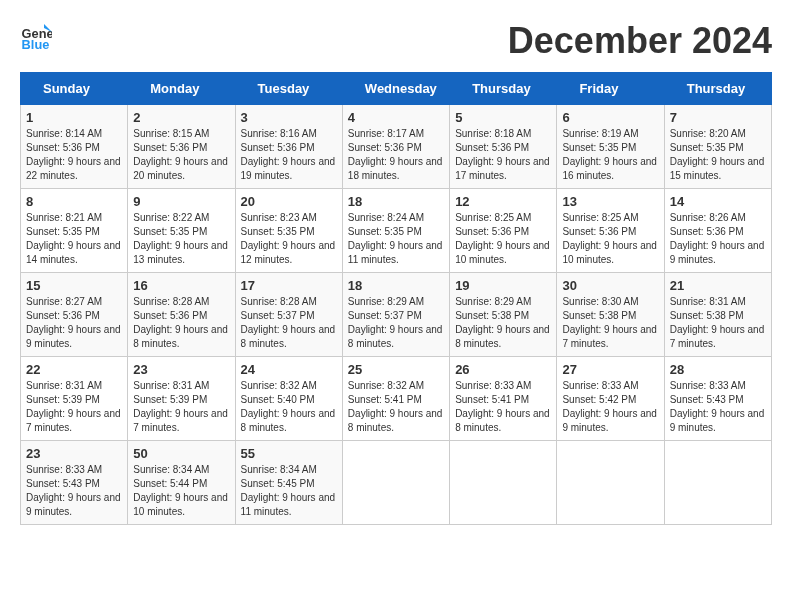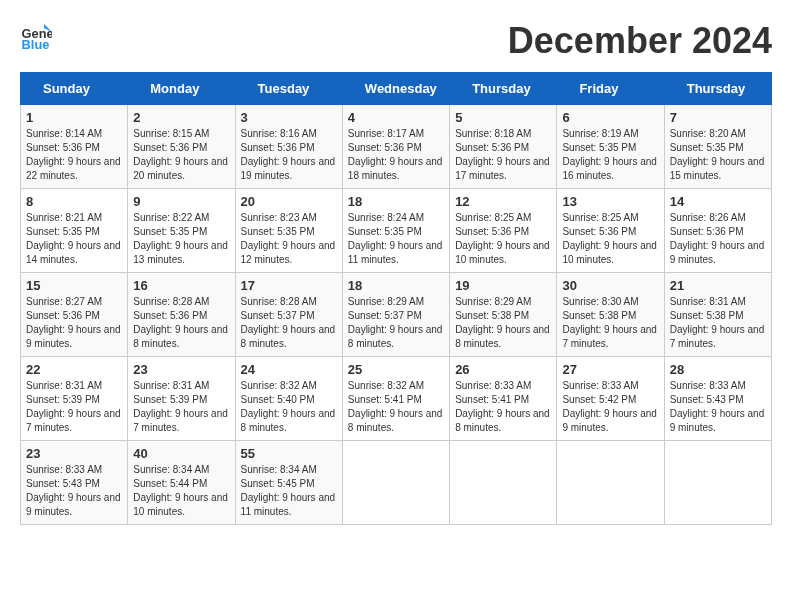--- a/index.html
+++ b/index.html
@@ -342,21 +342,21 @@
       <tr>
         <td>
     <span class="day-number">23</span>
     <div class="day-info">
       Sunrise: 8:33 AM<br>
       Sunset: 5:43 PM<br>
       Daylight: 9 hours and 9 minutes.
     </div>
   </td>
         <td>
-    <span class="day-number">40</span>
+    <span class="day-number">50</span>
     <div class="day-info">
       Sunrise: 8:34 AM<br>
       Sunset: 5:44 PM<br>
       Daylight: 9 hours and 10 minutes.
     </div>
   </td>
         <td>
     <span class="day-number">55</span>
     <div class="day-info">
       Sunrise: 8:34 AM<br>

